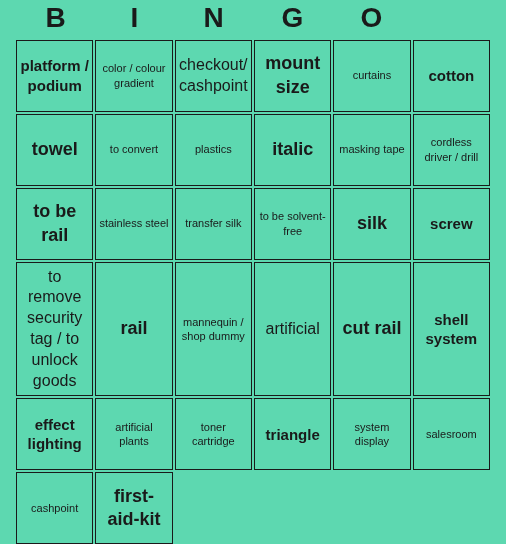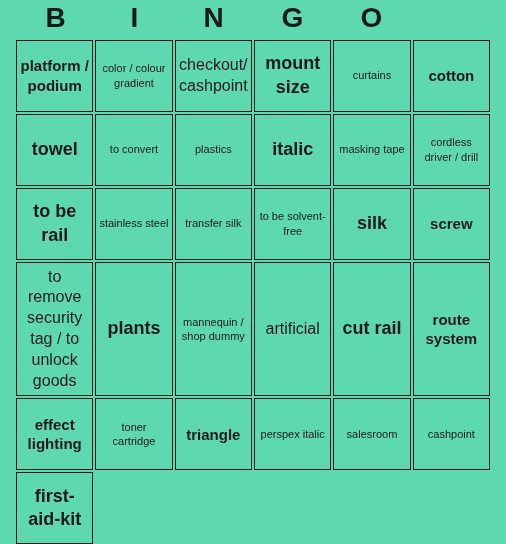--- a/index.html
+++ b/index.html
@@ -124,45 +124,48 @@
       <div class="cell large">
         <span>silk</span>
       </div>
       <div class="cell medium">
         <span>screw</span>
       </div>
       <div class="cell small">
         <span>to remove security tag / to unlock goods</span>
       </div>
       <div class="cell large">
-        <span>plants</span>
+        <span>rail</span>
       </div>
       <div class="cell ">
         <span>mannequin / shop dummy</span>
       </div>
       <div class="cell small">
         <span>artificial</span>
       </div>
       <div class="cell large">
         <span>cut rail</span>
       </div>
       <div class="cell medium">
-        <span>route system</span>
+        <span>shell system</span>
       </div>
       <div class="cell medium">
         <span>effect lighting</span>
+      </div>
+      <div class="cell ">
+        <span>artificial plants</span>
       </div>
       <div class="cell ">
         <span>toner cartridge</span>
       </div>
       <div class="cell medium">
         <span>triangle</span>
       </div>
       <div class="cell ">
-        <span>perspex italic</span>
+        <span>system display</span>
       </div>
       <div class="cell ">
         <span>salesroom</span>
       </div>
       <div class="cell ">
         <span>cashpoint</span>
       </div>
       <div class="cell large">
         <span>first-aid-kit</span>
       </div>

